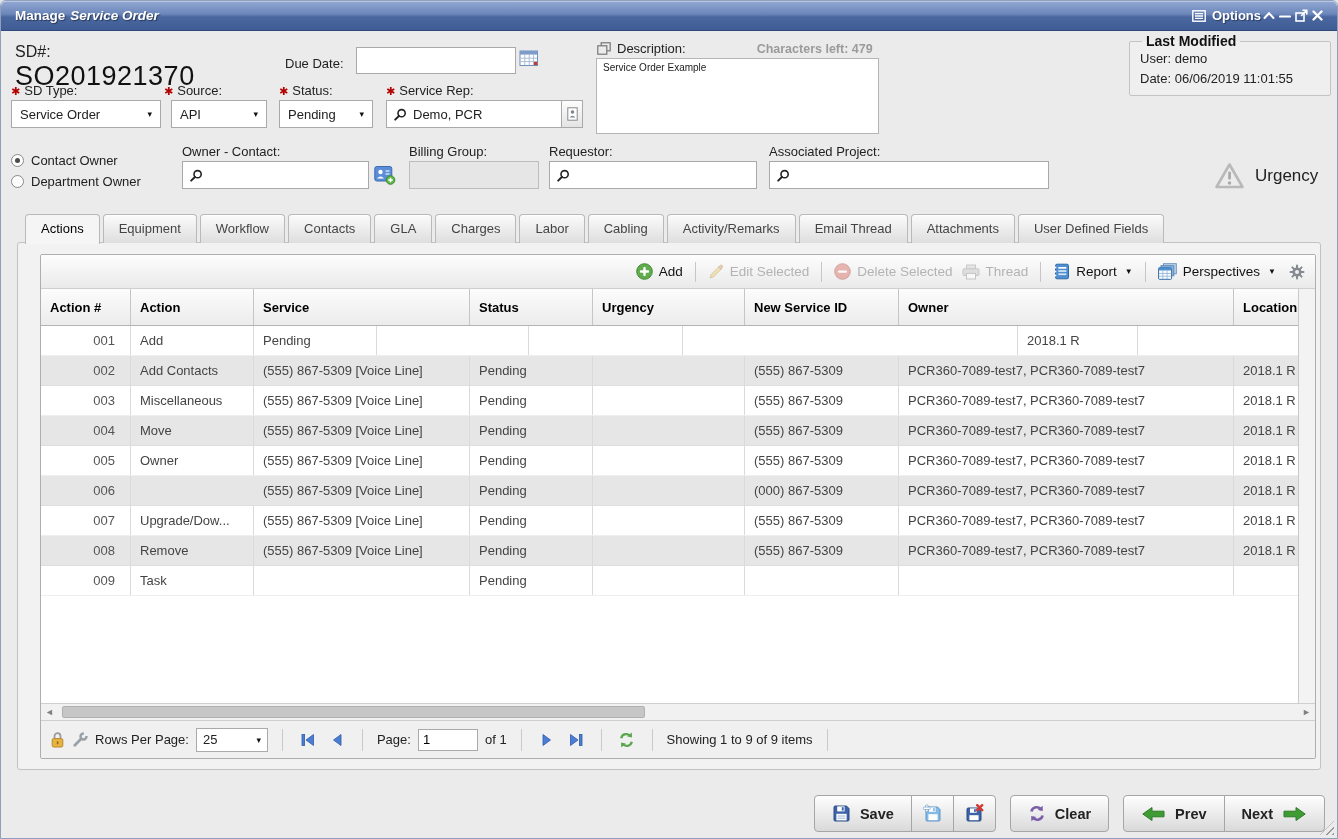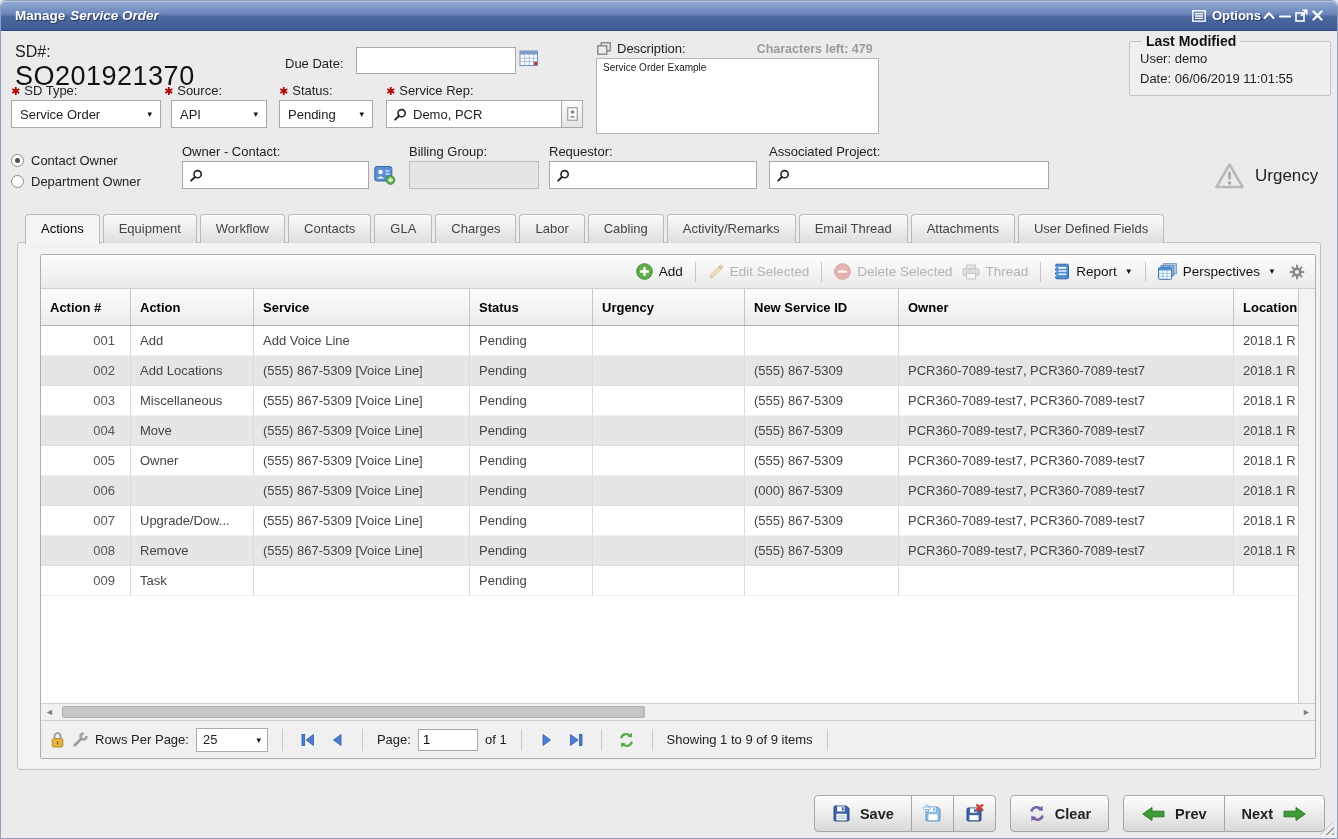--- a/index.html
+++ b/index.html
@@ -430,30 +430,29 @@
                 <div class="hcell" style="width: 123px;">Status</div>
                 <div class="hcell" style="width: 152px;">Urgency</div>
                 <div class="hcell" style="width: 154px;">New Service ID</div>
                 <div class="hcell" style="width: 335px;">Owner</div>
                 <div class="hcell" style="width: 120px;">Location</div>
               </div>
             <div>
                 <div class="grid-row odd">
                   <div class="gcell cell-num" style="width: 90px;">001</div>
                   <div class="gcell" style="width: 123px;">Add</div>
-                  <div class="gcell" style="width: 216px;">Add Voice Line</div>
                   <div class="gcell" style="width: 123px;">Pending</div>
                   <div class="gcell" style="width: 152px;"></div>
                   <div class="gcell" style="width: 154px;"></div>
                   <div class="gcell" style="width: 335px;"></div>
                   <div class="gcell" style="width: 120px;">2018.1 R</div>
                 </div>
                 <div class="grid-row even">
                   <div class="gcell cell-num" style="width: 90px;">002</div>
-                  <div class="gcell" style="width: 123px;">Add Locations</div>
+                  <div class="gcell" style="width: 123px;">Add Contacts</div>
                   <div class="gcell" style="width: 216px;">(555) 867-5309 [Voice Line]</div>
                   <div class="gcell" style="width: 123px;">Pending</div>
                   <div class="gcell" style="width: 152px;"></div>
                   <div class="gcell" style="width: 154px;">(555) 867-5309</div>
                   <div class="gcell" style="width: 335px;">PCR360-7089-test7, PCR360-7089-test7</div>
                   <div class="gcell" style="width: 120px;">2018.1 R</div>
                 </div>
                 <div class="grid-row odd">
                   <div class="gcell cell-num" style="width: 90px;">003</div>
                   <div class="gcell" style="width: 123px;">Miscellaneous</div>

